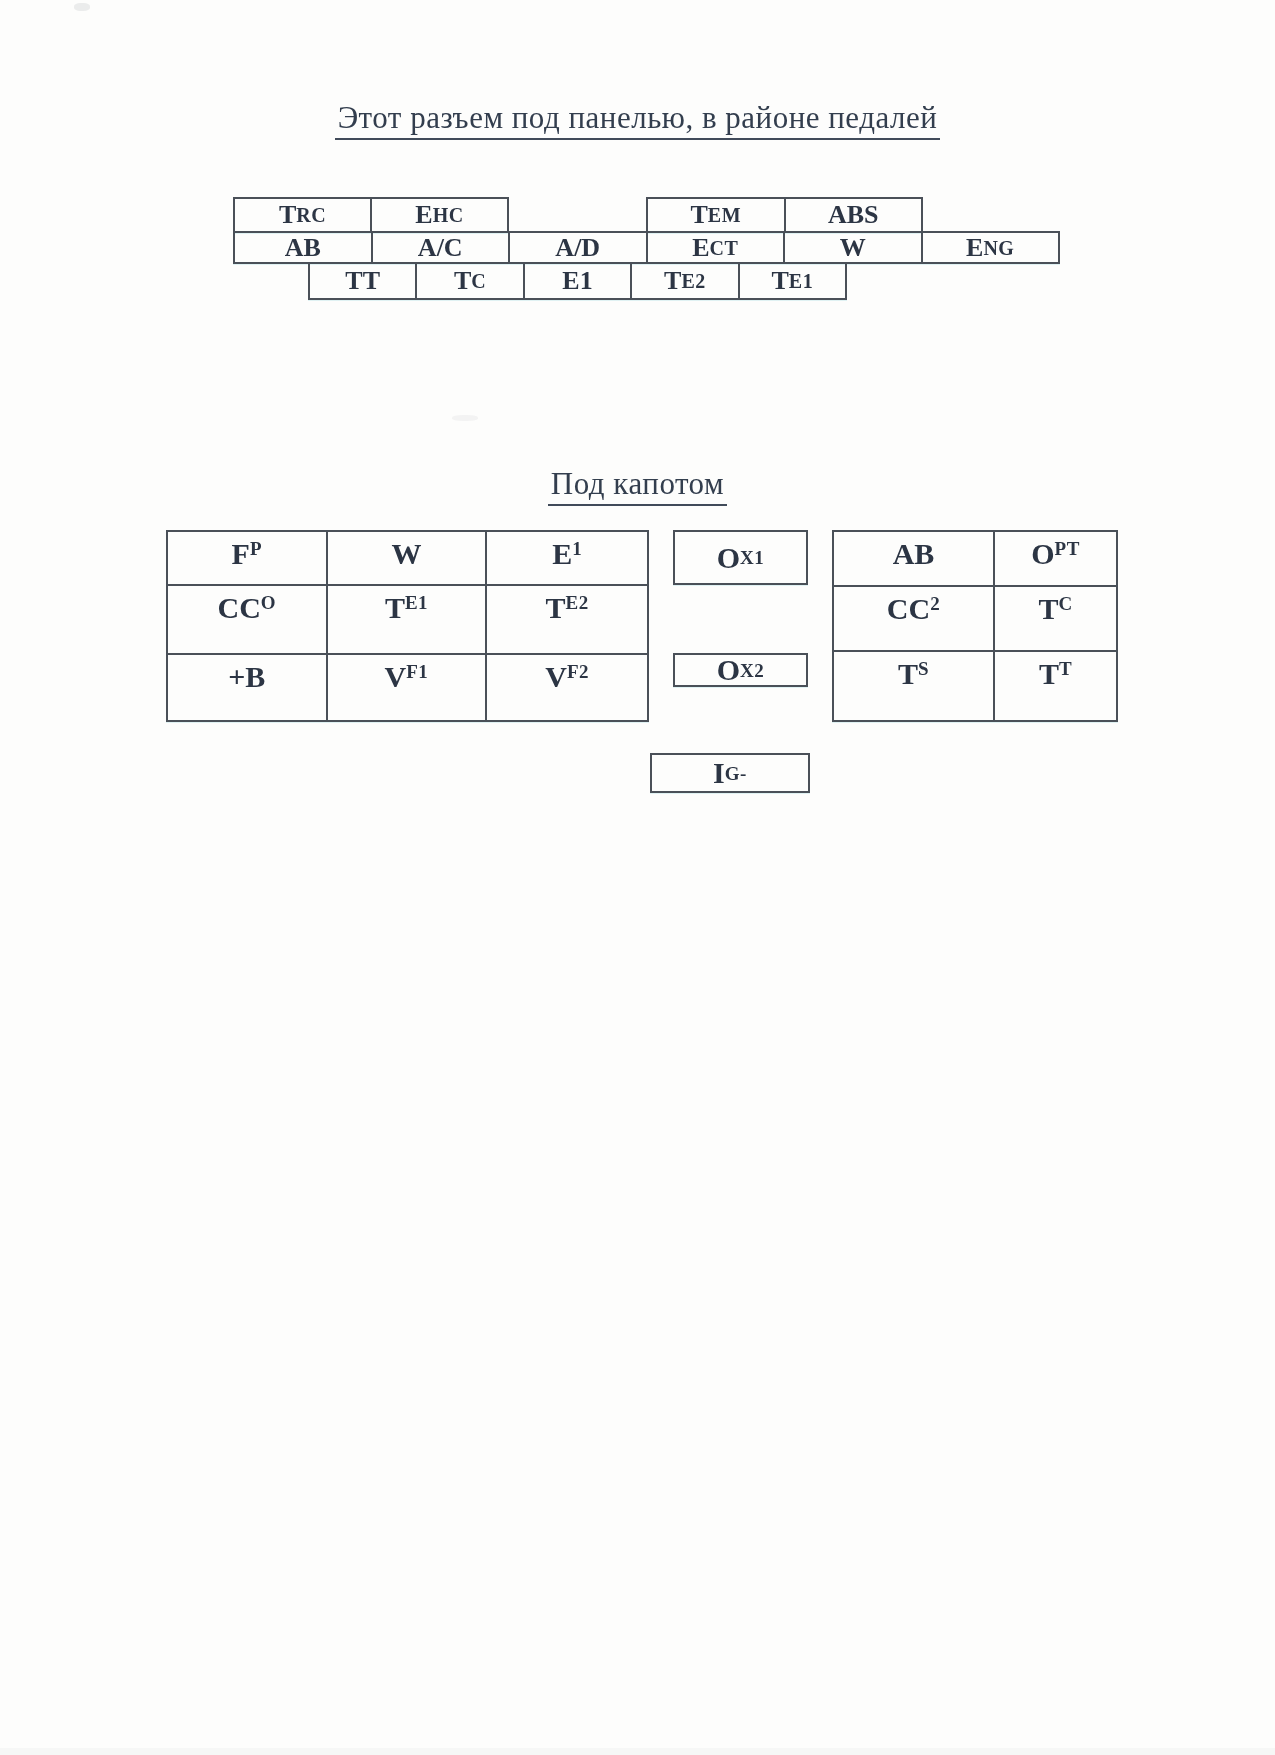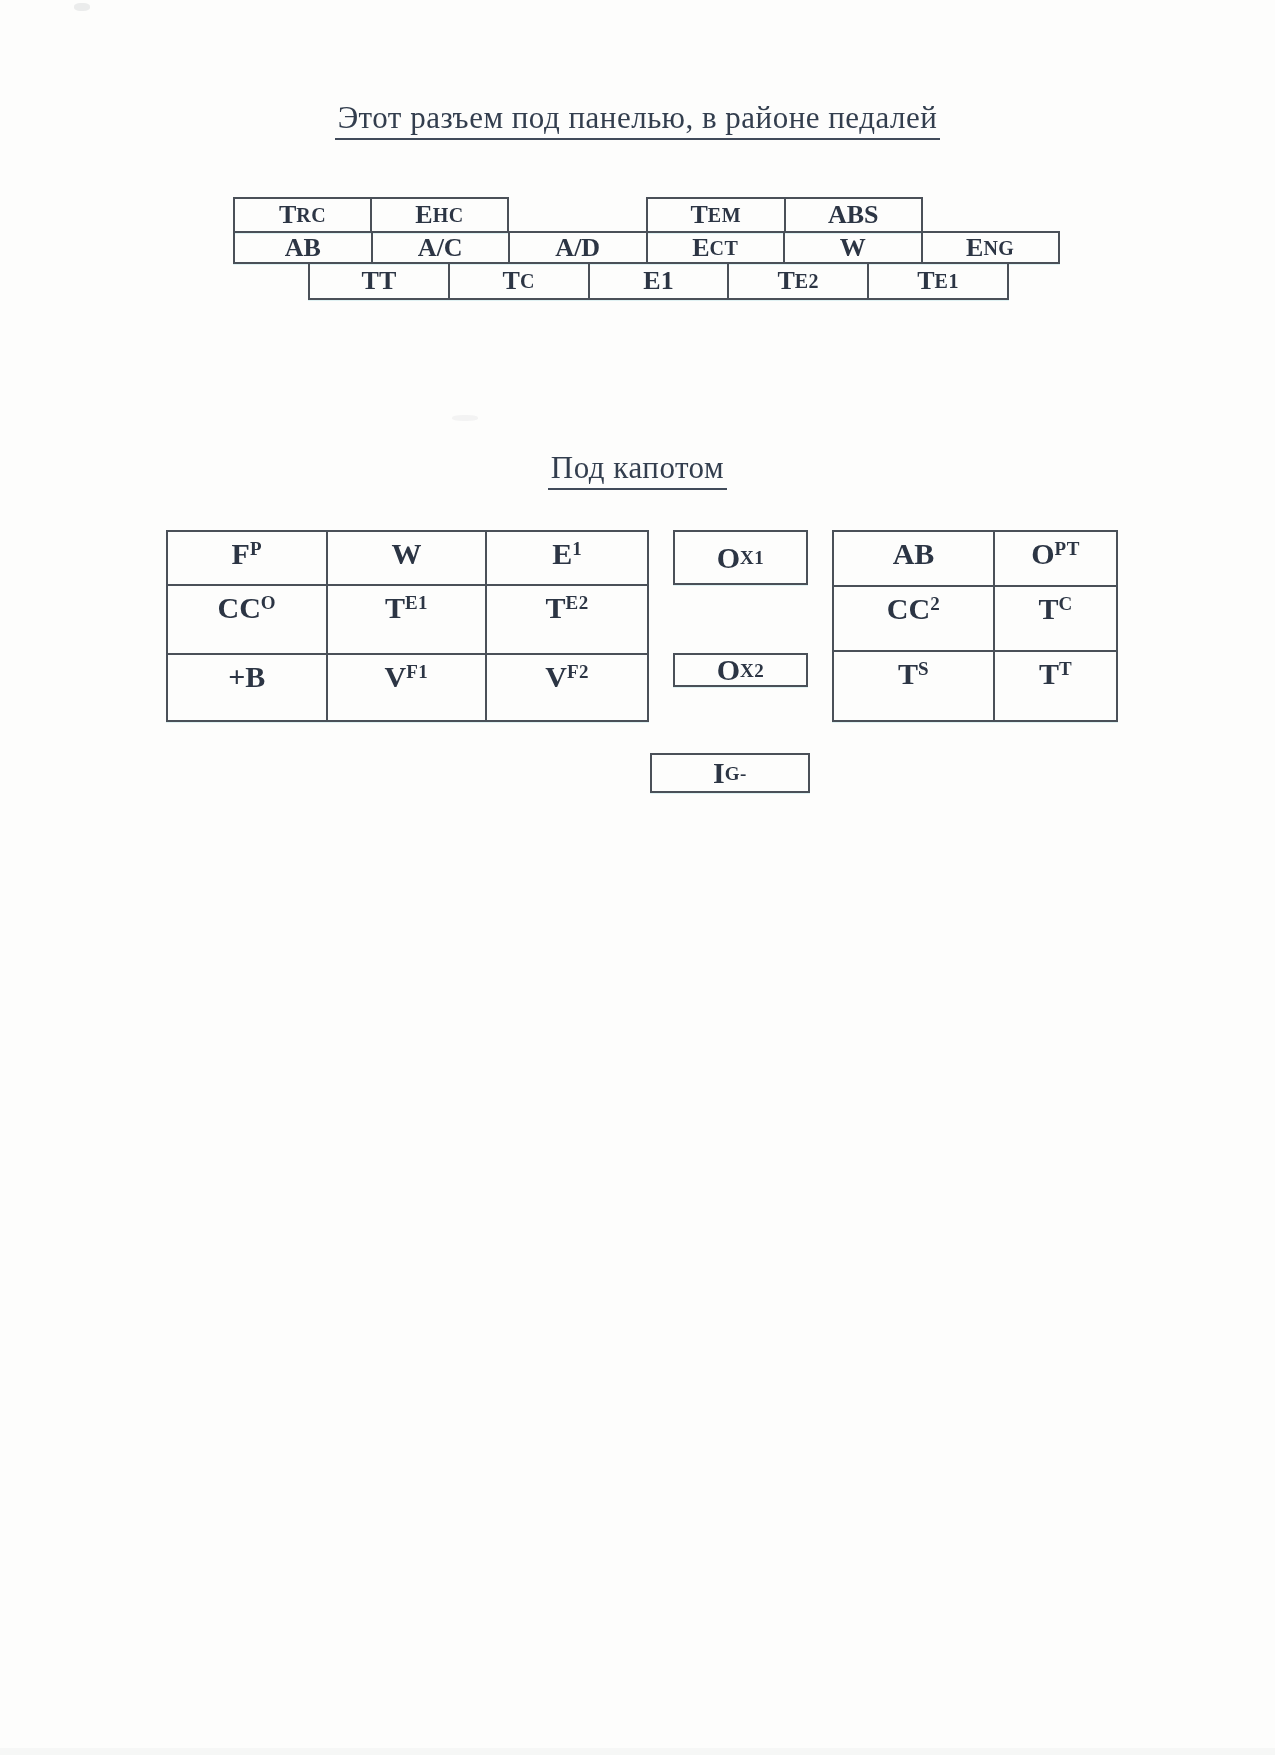--- a/index.html
+++ b/index.html
@@ -8,37 +8,37 @@
     background:#fdfdfc; overflow:hidden;
     font-family:"Liberation Serif","DejaVu Serif",serif;
     color:#2c3544;
   }
   .title {
     position:absolute; left:0; width:100%; text-align:center;
     font-size:31px; color:#333e4e; letter-spacing:0.5px;
   }
   .title .u { display:inline-block; border-bottom:2px solid #414b5a; padding:0 3px 2px; }
   #title1 { top:100px; }
-  #title2 { top:450px; }
+  #title2 { top:466px; }
 
   
   .row {
     position:absolute; display:flex; box-sizing:border-box;
     border:2px solid #4a5058;
     box-shadow:0 1px 0 rgba(150,215,220,0.28);
   }
   .row .c {
     flex:1; display:flex; justify-content:center; align-items:center;
     overflow:hidden;
   }
   .row .c + .c { border-left:2px solid #4a5058; }
   #r1a { left:233px; top:197px; width:276px; height:36px; }
   #r1b { left:646px; top:197px; width:277px; height:36px; }
   #r2  { left:233px; top:231px; width:827px; height:33px; }
-  #r3  { left:308px; top:262px; width:701px; height:38px; }
+  #r3  { left:308px; top:262px; width:539px; height:38px; }
   .row .m { font-weight:bold; font-size:26px; line-height:1; }
   .row .s { font-weight:bold; font-size:20px; line-height:1; letter-spacing:0.5px; }
 
   
   .grid {
     position:absolute; display:grid; box-sizing:border-box;
     border:2px solid #4a5058;
     box-shadow:0 1px 0 rgba(150,215,220,0.28);
   }
   .grid .c {

